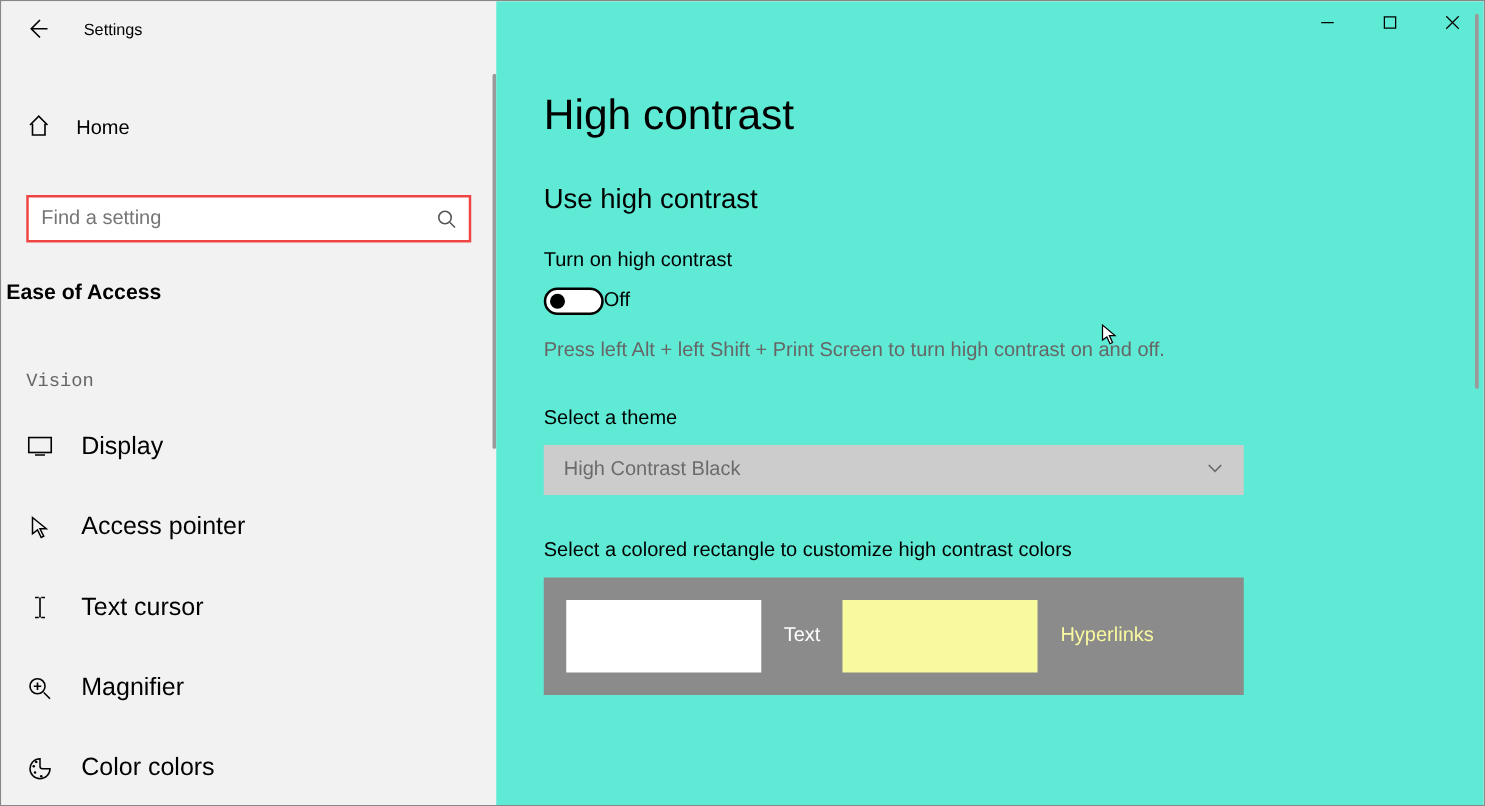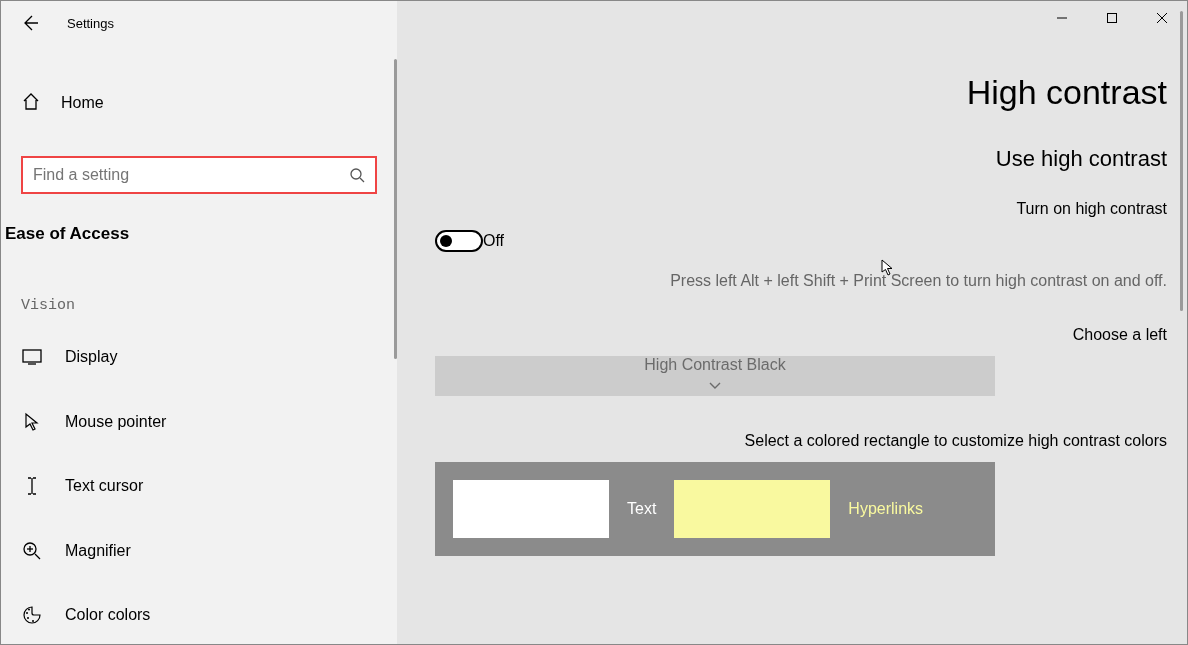--- a/index.html
+++ b/index.html
@@ -82,41 +82,40 @@
 
   .nav-item {
     display: flex;
     align-items: center;
     gap: 22px;
     height: 58px;
     padding-left: 20px;
     cursor: default;
   }
   .nav-item .icon { width: 22px; display:flex; justify-content:center; }
-  .nav-item .label { font-size: 16px; }
+  .nav-item .label { font-size: 20px; }
 
   .sidebar-scroll {
     position: absolute;
     right: 0;
     top: 58px;
     width: 3px;
     height: 300px;
     background: #9a9a9a;
     border-radius: 2px;
   }
 
   
   .main {
     flex: 1;
     height: 100%;
-    background: #e5e5e5;
+    background: #5eead4;
     position: relative;
     padding: 72px 20px 0 38px;
     overflow: hidden;
-    text-align: right;
   }
   .page-title {
     font-size: 34px;
     font-weight: 400;
     margin-bottom: 34px;
   }
   .section-title {
     font-size: 22px;
     font-weight: 400;
     margin-bottom: 28px;
@@ -163,21 +162,20 @@
     width: 560px;
     height: 40px;
     background: #ccc;
     display: flex;
     align-items: center;
     justify-content: space-between;
     padding: 0 16px;
     color: #6b6b6b;
     font-size: 16px;
     margin-bottom: 36px;
-    flex-direction: column;
   }
 
   .swatch-panel {
     width: 560px;
     background: #8b8b8b;
     padding: 18px;
     display: flex;
     flex-direction: row;
     gap: 18px;
   }
@@ -266,21 +264,21 @@
     </span>
     <span class="label">Display</span>
   </div>
 
   <div class="nav-item">
     <span class="icon">
       <svg width="18" height="20" viewBox="0 0 18 20">
           <path d="M3 2 L3 15 L7 12 L10 18 L12 17 L9 11 L14 11 Z" stroke="#000" stroke-width="1.2" fill="none"></path>
         </svg>
     </span>
-    <span class="label">Mouse pointer</span>
+    <span class="label">Access pointer</span>
   </div>
 
   <div class="nav-item">
     <span class="icon">
       <svg width="14" height="20" viewBox="0 0 14 20">
           <path d="M3 2 H6 M8 2 H11 M7 2 V18 M3 18 H6 M8 18 H11" stroke="#000" stroke-width="1.3" fill="none"></path>
         </svg>
     </span>
     <span class="label">Text cursor</span>
   </div>
@@ -323,21 +321,21 @@
 
   <div class="toggle-row">
     <div class="toggle">
       <div class="knob"></div>
     </div>
     <span class="toggle-state">Off</span>
   </div>
 
   <div class="hint">Press left Alt + left Shift + Print Screen to turn high contrast on and off.</div>
 
-  <div class="field-label">Choose a left</div>
+  <div class="field-label">Select a theme</div>
 
   <div class="theme-select">
     <span>High Contrast Black</span>
     <span>
       <svg width="14" height="14" viewBox="0 0 14 14">
           <path d="M2 5 L7 10 L12 5" stroke="#6b6b6b" stroke-width="1.4" fill="none"></path>
         </svg>
     </span>
   </div>
 

